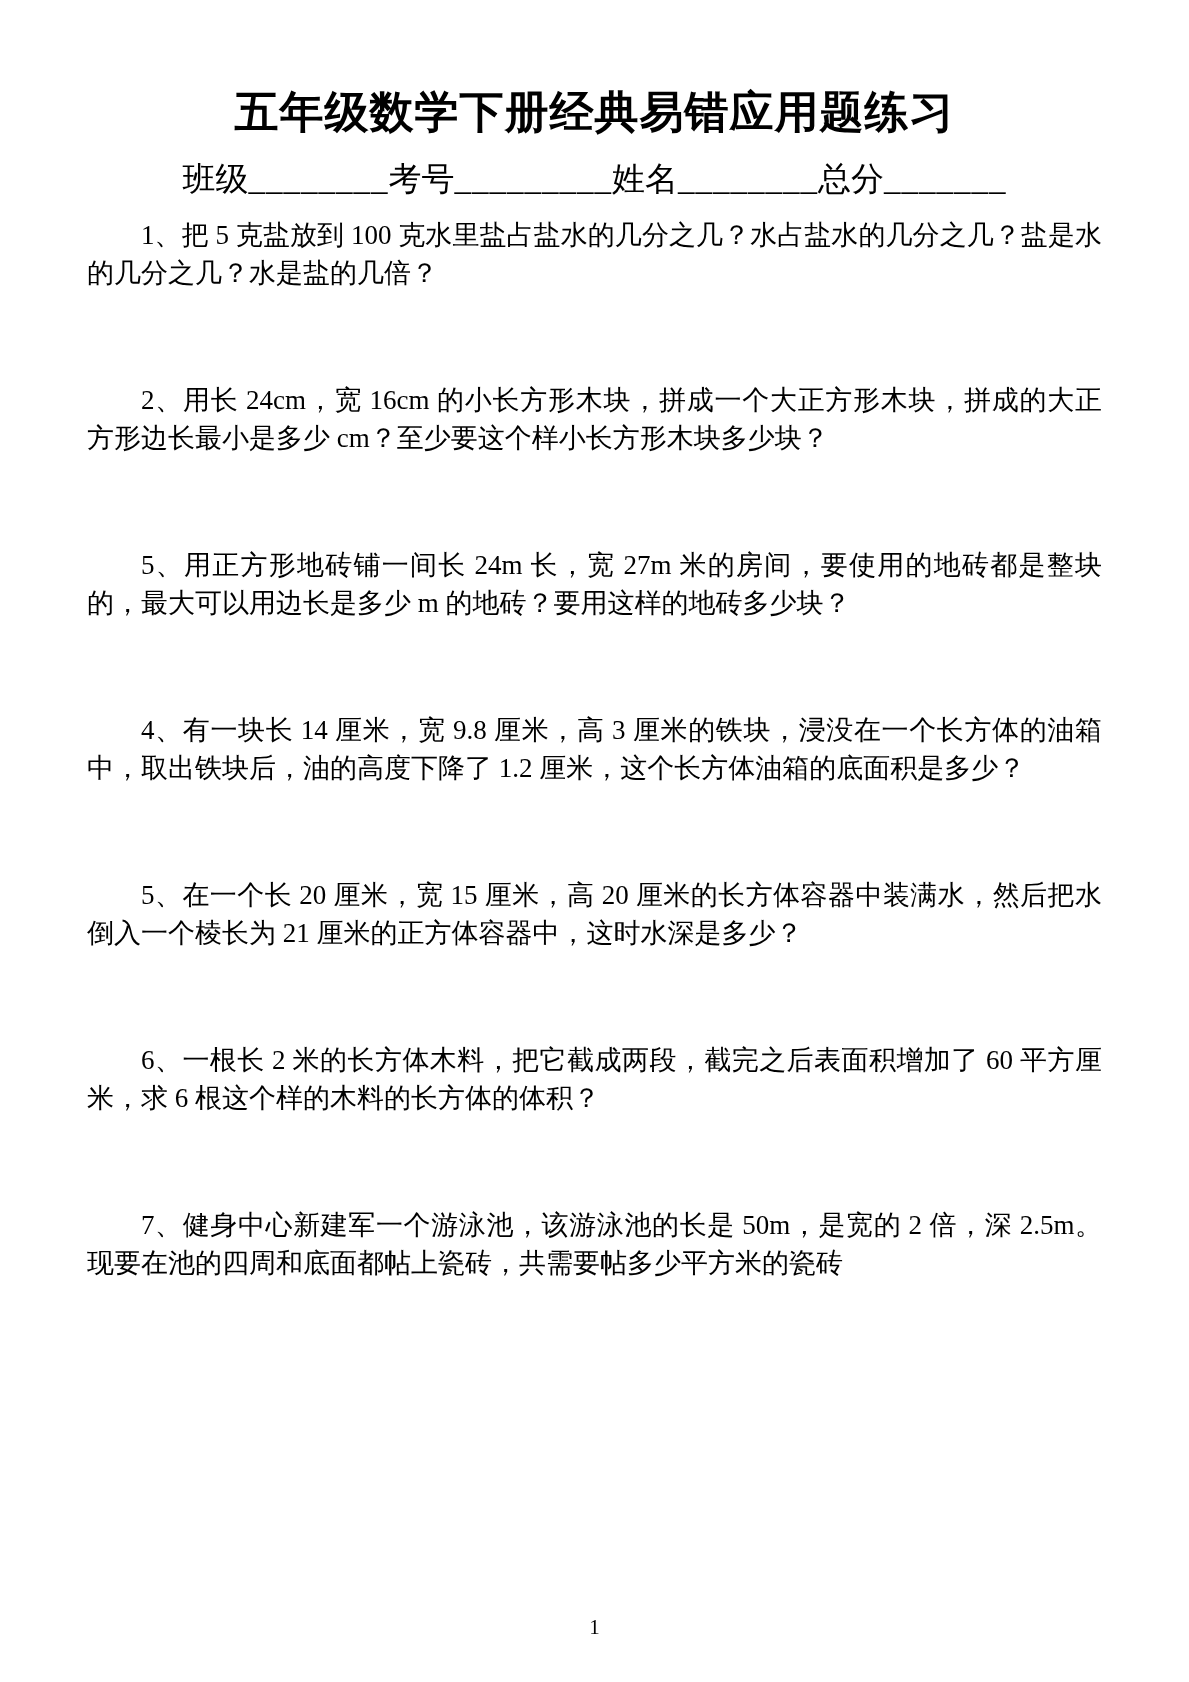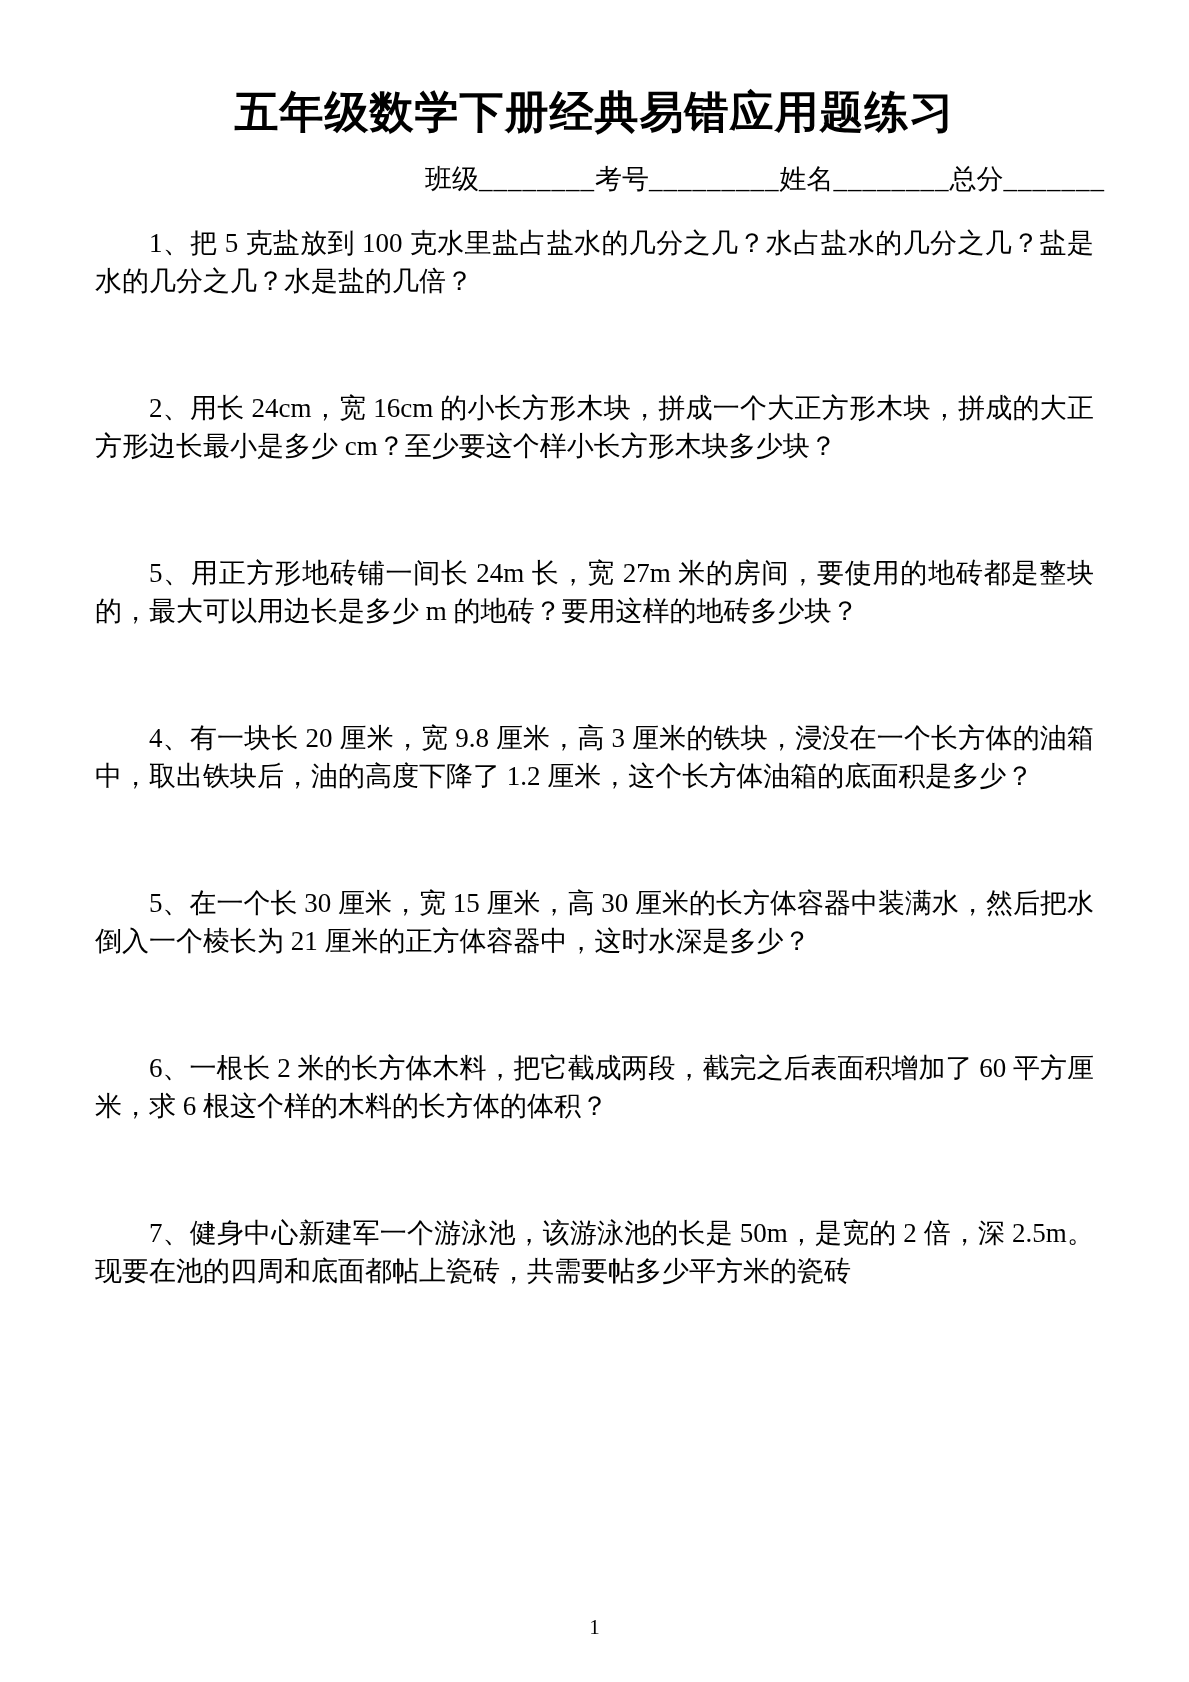--- a/index.html
+++ b/index.html
@@ -24,40 +24,40 @@
     text-align: center;
     font-family: "Liberation Sans", "DejaVu Sans", sans-serif;
     font-weight: 900;
     font-size: 44px;
     line-height: 1.2;
     letter-spacing: 1px;
     color: #000000;
   }
   .header-line {
     margin-top: 22px;
-    text-align: right;
-    font-size: 27px;
+    text-align: center;
+    font-size: 33px;
     line-height: 36px;
     white-space: nowrap;
   }
   .header-line .blank {
     letter-spacing: 1px;
   }
   .questions {
     margin-top: 16px;
   }
   .question {
     height: 165px;
     font-size: 27px;
     line-height: 38px;
     text-align: justify;
     overflow: hidden;
   }
   .question p {
-    margin: 11px;
+    margin: 3px;
     text-indent: 2em;
   }
   .page-number {
     position: absolute;
     left: 0;
     bottom: 44px;
     width: 100%;
     text-align: center;
     font-size: 21px;
     line-height: 1;
@@ -77,24 +77,24 @@
     <div class="question">
       <p>1、把 5 克盐放到 100 克水里盐占盐水的几分之几？水占盐水的几分之几？盐是水的几分之几？水是盐的几倍？</p>
     </div>
     <div class="question">
       <p>2、用长 24cm，宽 16cm 的小长方形木块，拼成一个大正方形木块，拼成的大正方形边长最小是多少 cm？至少要这个样小长方形木块多少块？</p>
     </div>
     <div class="question">
       <p>5、用正方形地砖铺一间长 24m 长，宽 27m 米的房间，要使用的地砖都是整块的，最大可以用边长是多少 m 的地砖？要用这样的地砖多少块？</p>
     </div>
     <div class="question">
-      <p>4、有一块长 20 厘米，宽 9.8 厘米，高 3 厘米的铁块，浸没在一个长方体的油箱中，取出铁块后，油的高度下降了 1.2 厘米，这个长方体油箱的底面积是多少？</p>
+      <p>4、有一块长 14 厘米，宽 9.8 厘米，高 3 厘米的铁块，浸没在一个长方体的油箱中，取出铁块后，油的高度下降了 1.2 厘米，这个长方体油箱的底面积是多少？</p>
     </div>
     <div class="question">
-      <p>5、在一个长 30 厘米，宽 15 厘米，高 30 厘米的长方体容器中装满水，然后把水倒入一个棱长为 21 厘米的正方体容器中，这时水深是多少？</p>
+      <p>5、在一个长 20 厘米，宽 15 厘米，高 20 厘米的长方体容器中装满水，然后把水倒入一个棱长为 21 厘米的正方体容器中，这时水深是多少？</p>
     </div>
     <div class="question">
       <p>6、一根长 2 米的长方体木料，把它截成两段，截完之后表面积增加了 60 平方厘米，求 6 根这个样的木料的长方体的体积？</p>
     </div>
     <div class="question">
       <p>7、健身中心新建军一个游泳池，该游泳池的长是 50m，是宽的 2 倍，深 2.5m。现要在池的四周和底面都帖上瓷砖，共需要帖多少平方米的瓷砖</p>
     </div>
   </div>
 
   <div class="page-number">1</div>

